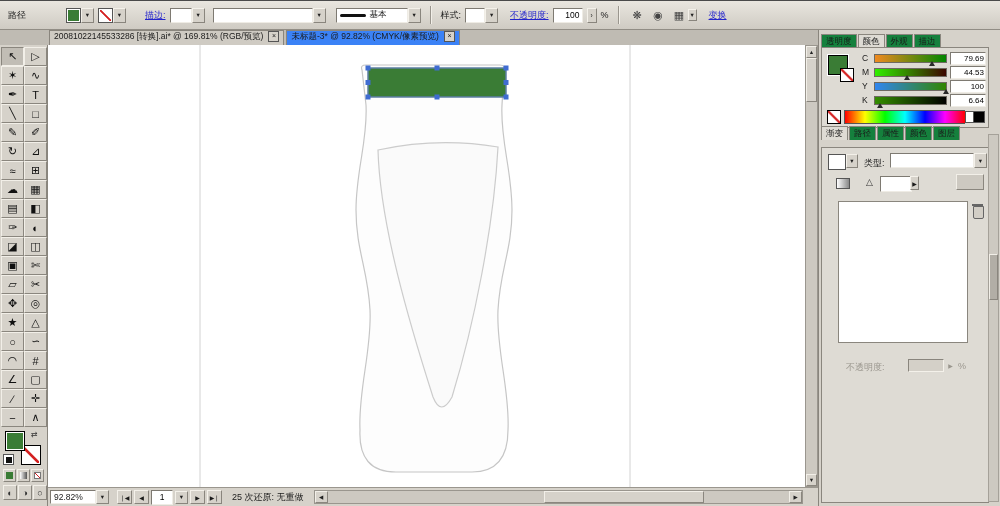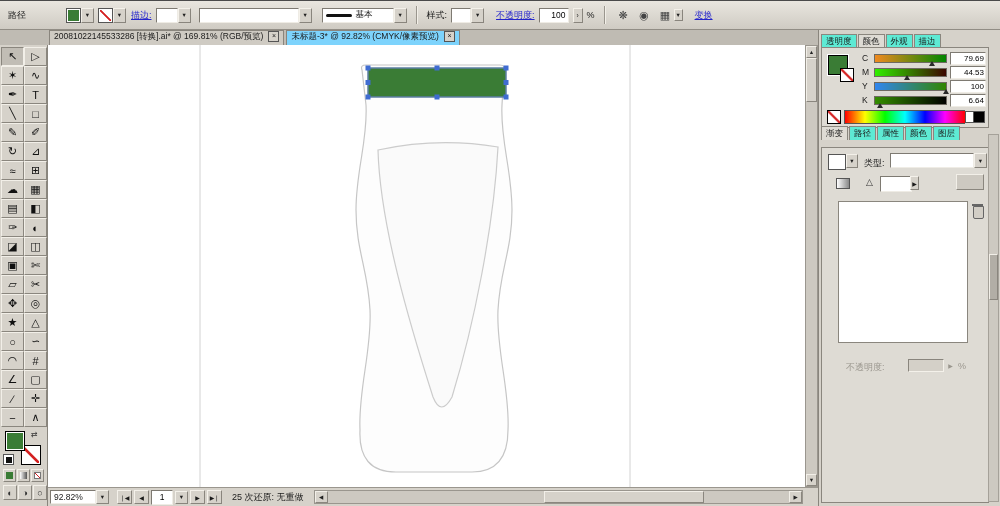--- a/index.html
+++ b/index.html
@@ -18,21 +18,21 @@
   .cb-dd{display:flex;align-items:center;}
   .cb-dd .box{height:15px;display:flex;align-items:center;padding:0 3px;font-size:8.5px;}
   .brush-line{width:26px;height:3px;background:#111;border-radius:2px;margin-right:4px;}
   input{font-family:inherit;}
   .num-in{width:24px;height:13px;font-size:8.5px;text-align:right;padding:0 2px;background:#fff;border:1px solid;border-color:#7e7a72 #efece5 #efece5 #7e7a72;}
   .stepper{width:10px;height:15px;font-size:6.5px;display:inline-flex;align-items:center;justify-content:center;}
   .cb-icon{width:17px;height:17px;display:inline-flex;align-items:center;justify-content:center;font-size:11px;color:#444;}
   
   .tab-strip{position:absolute;left:0;top:30px;width:818px;height:15px;background:#bfbbb3;box-sizing:border-box;display:flex;align-items:flex-end;padding-left:49px;}
   .doc-tab{height:14px;display:flex;align-items:flex-start;padding:0 4px;font-size:8.5px;background:#cfcbc3;border:1px solid #89857d;border-bottom:none;margin-right:2px;white-space:nowrap;}
-  .doc-tab.active{background:#7dd3fc;}
+  .doc-tab.active{background:#3b82f6;}
   .doc-close{width:9px;height:9px;border:1px solid #555;background:#d6d2ca;font-size:7px;line-height:7px;text-align:center;margin-left:5px;}
   
   .toolbar{position:absolute;left:0;top:45px;width:48px;height:461px;background:#d6d2ca;border-right:1px solid #89857d;box-sizing:border-box;}
   #tools-grid{position:absolute;left:1px;top:2px;display:grid;grid-template-columns:23px 23px;}
   .tool{width:23px;height:19px;display:flex;align-items:center;justify-content:center;font-size:11px;color:#111;background:#d6d2ca;border:1px solid;border-color:#f2efe8 #8a867e #8a867e #f2efe8;box-sizing:border-box;}
   .tool.active{background:#c1bdb5;border-color:#8a867e #f2efe8 #f2efe8 #8a867e;}
   .fs-area{position:absolute;left:0;top:385px;width:48px;height:38px;}
   .fs-stroke{position:absolute;left:21px;top:15px;width:18px;height:18px;background:#fff;border:1px solid #000;box-shadow:inset 0 0 0 1px #fff;background-image:linear-gradient(to top right,transparent 43%,#d42020 47%,#d42020 53%,transparent 57%);}
   .fs-fill{position:absolute;left:5px;top:1px;width:18px;height:18px;background:var(--accent-green,#3a7c35);border:1px solid #000;box-shadow:inset 0 0 0 1px #fff;}
   .fs-swap{position:absolute;left:31px;top:0;font-size:8px;color:#333;}
@@ -50,21 +50,21 @@
   .canvas{position:absolute;left:48px;top:45px;width:757px;height:442px;background:#ffffff;overflow:hidden;}
   
   .vscroll{position:absolute;left:805px;top:45px;width:13px;height:442px;background:#cdc9c1;border:1px solid #9a968e;box-sizing:border-box;}
   .sb{position:absolute;display:flex;align-items:center;justify-content:center;font-size:5.5px;color:#222;background:#d6d2ca;border:1px solid;border-color:#f2efe8 #8a867e #8a867e #f2efe8;box-sizing:border-box;}
   .vscroll .up{left:0;top:0;width:11px;height:12px;}
   .vscroll .down{left:0;bottom:0;width:11px;height:12px;}
   .vscroll .thumb{left:0;top:12px;width:11px;height:44px;}
   
   .dock{position:absolute;left:818px;top:30px;width:182px;height:476px;background:#d6d2ca;border-left:1px solid #89857d;box-sizing:border-box;}
   .ptabs{position:absolute;left:2px;display:flex;height:13px;}
-  .ptab{padding:0 4px;font-size:8.5px;height:13px;line-height:13px;background:#5eead4;border:1px solid #8a867e;border-bottom:none;margin-right:1px;white-space:nowrap;}
+  .ptab{padding:0 4px;font-size:8.5px;height:13px;line-height:13px;background:#15803d;border:1px solid #8a867e;border-bottom:none;margin-right:1px;white-space:nowrap;}
   .ptab.active{background:#dedbd4;}
   .panel{position:absolute;left:2px;width:168px;background:#dedbd4;border:1px solid #8a867e;box-sizing:border-box;}
   #panel-color{top:17px;height:81px;}
   #panel-gradient{top:117px;height:356px;}
   .p1-fill{position:absolute;left:6px;top:7px;width:18px;height:18px;background:var(--accent-green,#3a7c35);border:1px solid #000;box-shadow:0 0 0 1px #fff;}
   .p1-stroke{position:absolute;left:18px;top:20px;width:12px;height:12px;background:#fff;border:1px solid #000;background-image:linear-gradient(to top right,transparent 40%,#d42020 47%,#d42020 53%,transparent 60%);}
   #cmyk-sliders{position:absolute;left:40px;top:3px;width:124px;}
   .crow{display:flex;align-items:center;height:14px;}
   .clab{width:9px;font-size:8.5px;}
   .track{position:relative;width:72px;height:7px;border:1px solid #6e6a62;margin:0 3px;}
@@ -118,21 +118,21 @@
   <div class="control-bar">
     <span class="cb-label">路径</span>
     <span class="cb-dd">
       <span class="swatch fill"></span>
       <span class="dar">▾</span>
     </span>
     <span class="cb-dd">
       <span class="swatch none"></span>
       <span class="dar">▾</span>
     </span>
-    <span class="link" style="margin-left:1px">描边:</span>
+    <span class="link" style="margin-left:15px">描边:</span>
     <span class="cb-dd">
       <span class="box white-in" style="width:22px"></span>
       <span class="dar">▾</span>
     </span>
     <span class="cb-dd" style="margin-left:4px">
       <span class="box white-in" style="width:100px"></span>
       <span class="dar">▾</span>
     </span>
     <span class="cb-dd" style="margin-left:6px">
       <span class="box white-in" style="width:72px">

